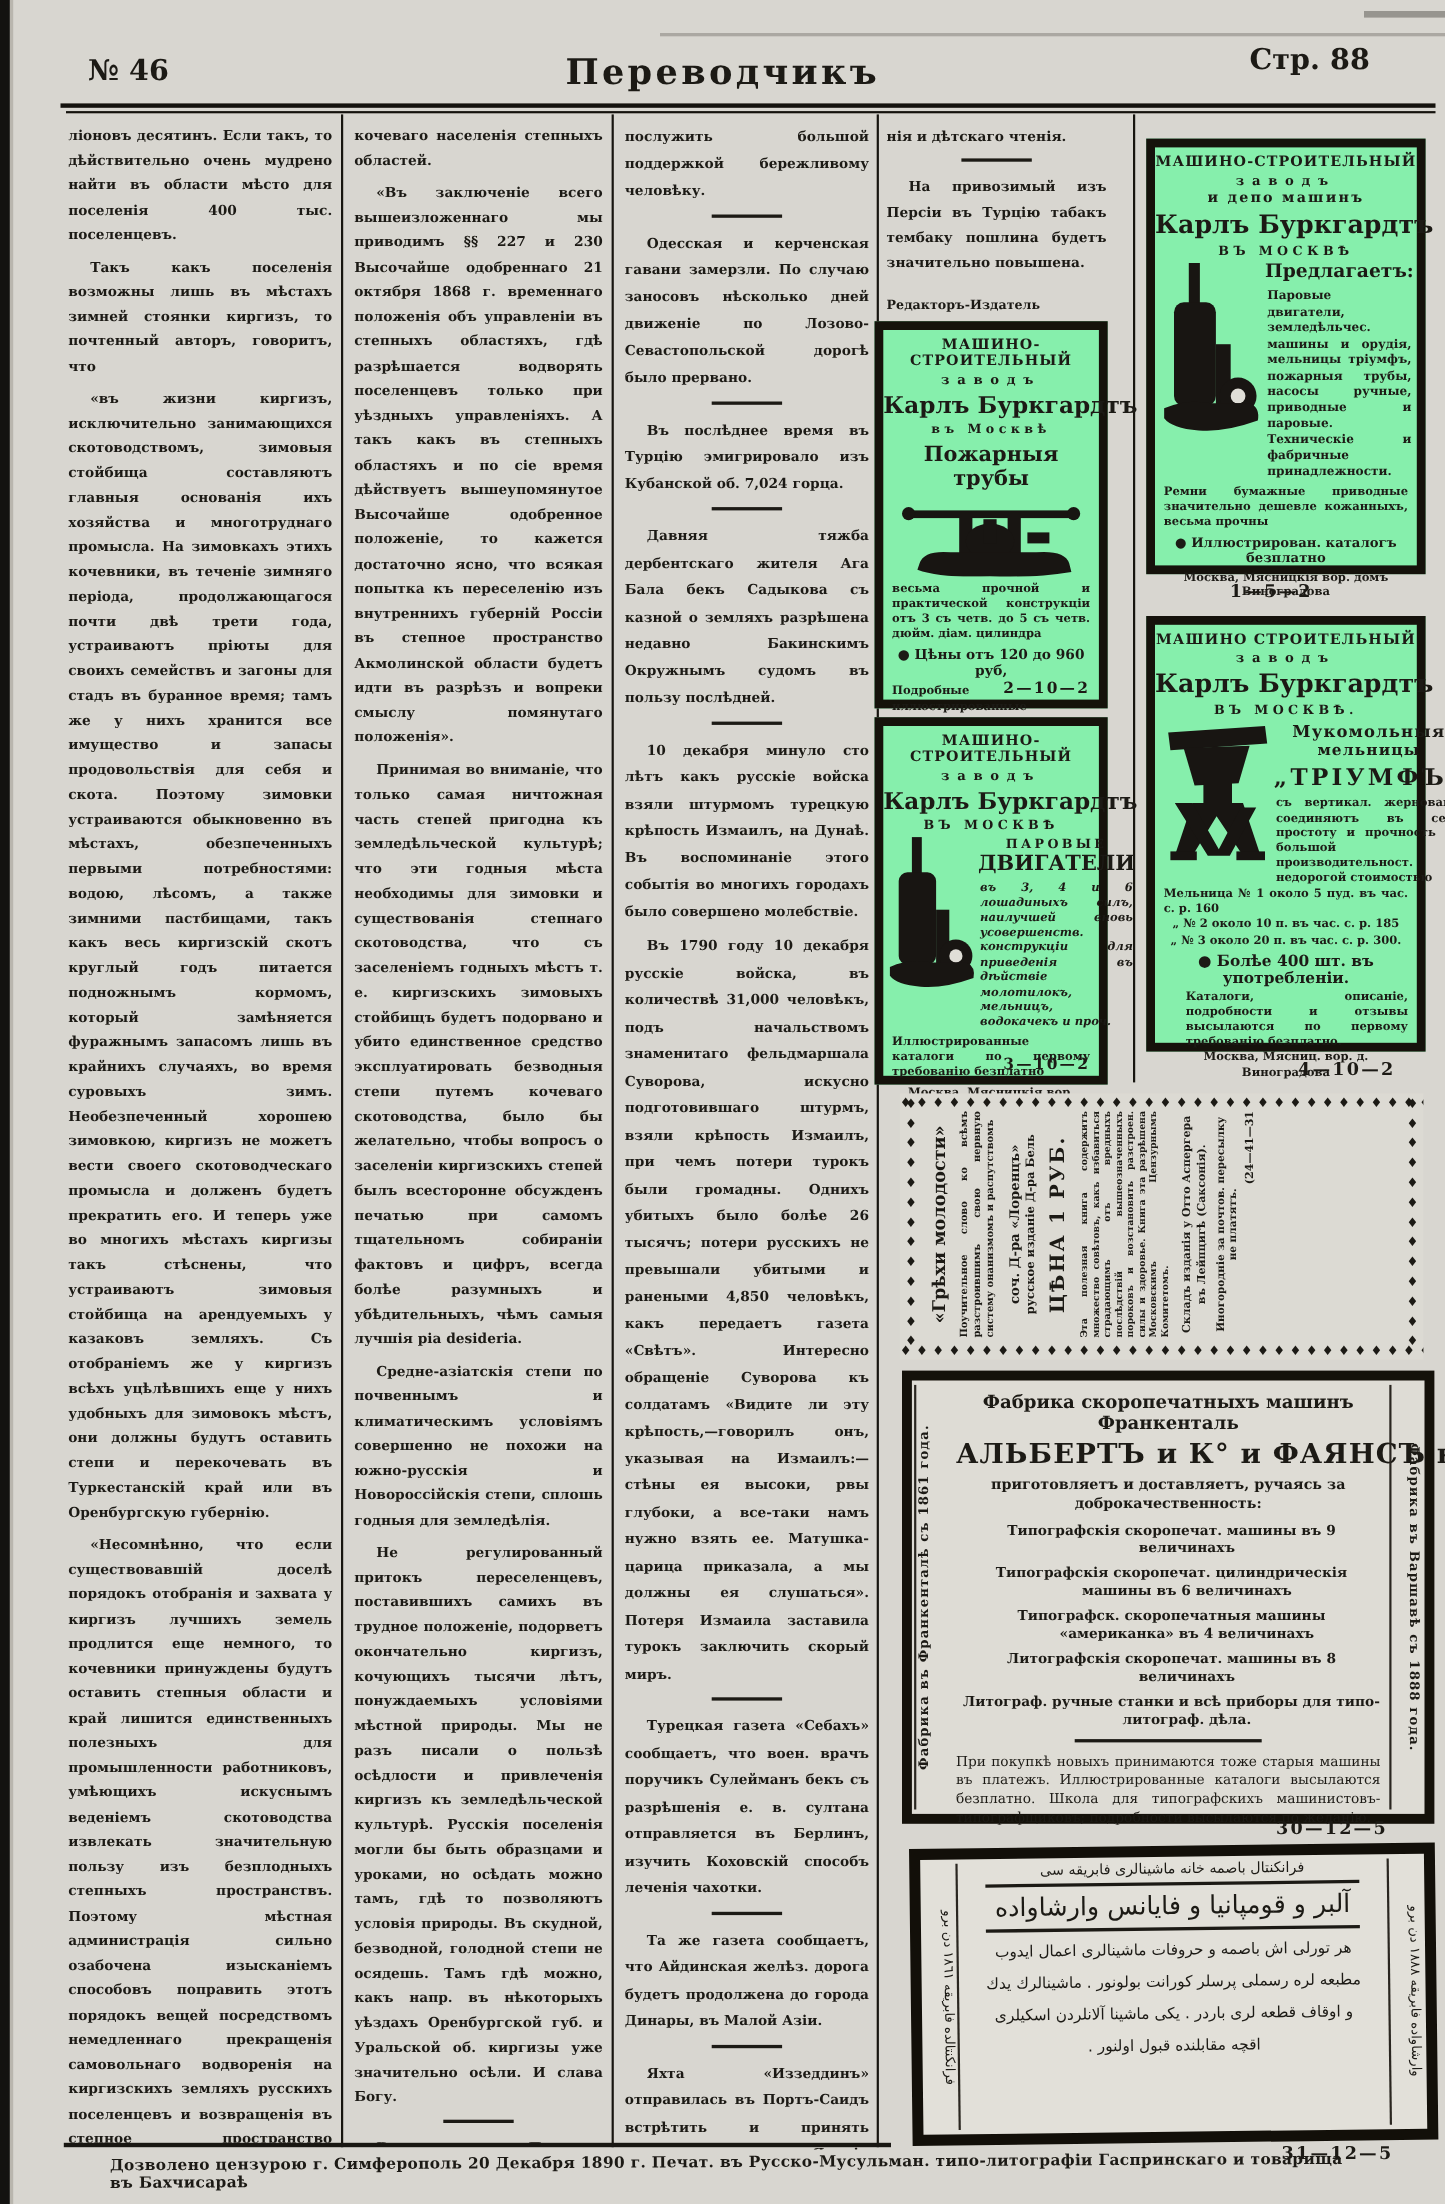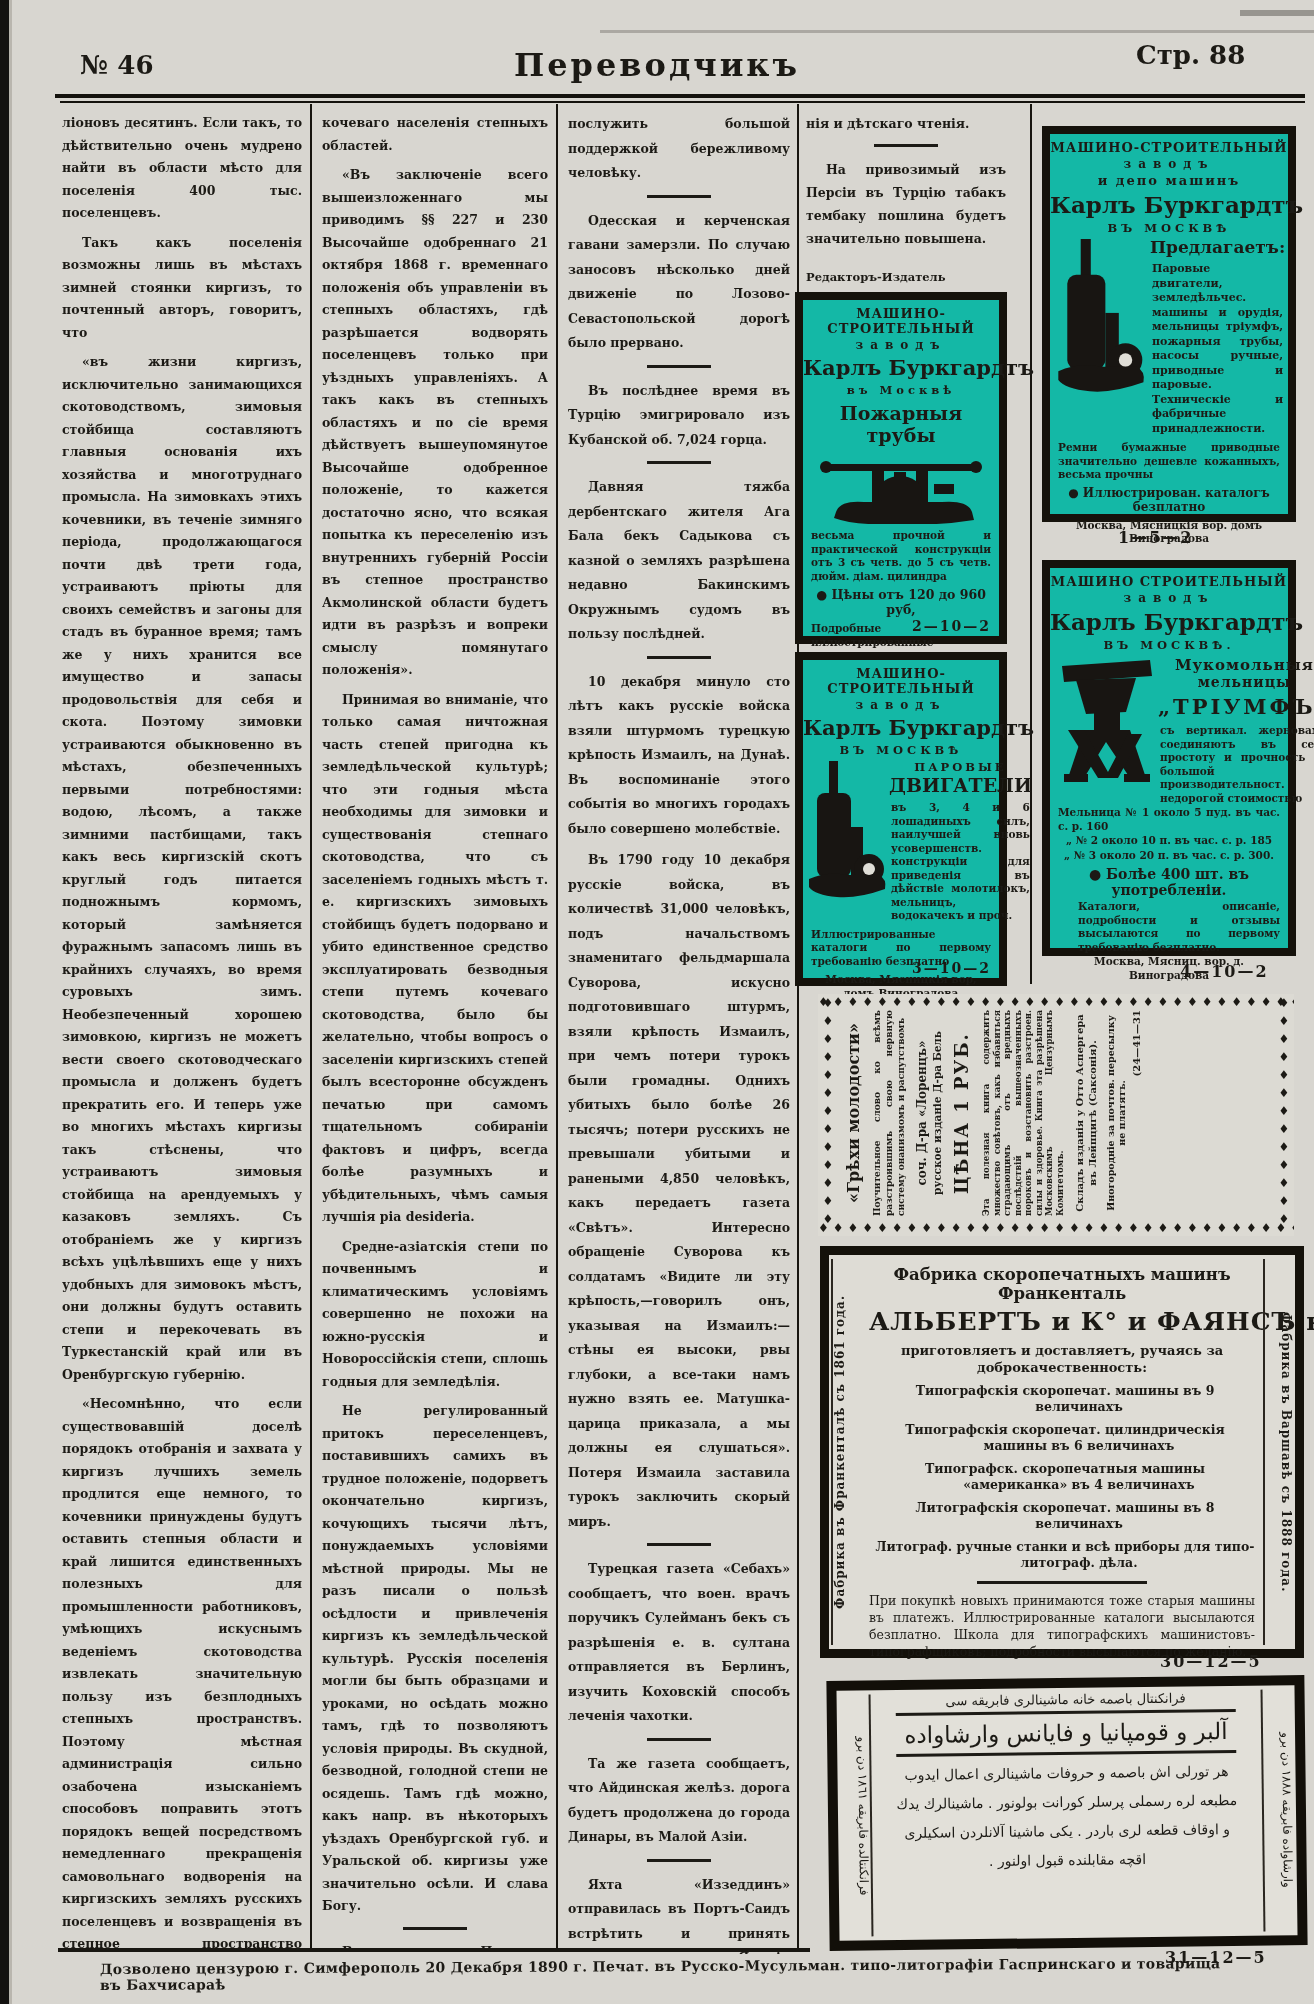--- a/index.html
+++ b/index.html
@@ -27,21 +27,21 @@
   .vrule{position:absolute;top:104px;width:2px;background:#17150f;}
   .vr1{left:310px;height:1848px;}
   .vr2{left:556px;height:1848px;}
   .vr3{left:797px;height:1848px;}
   .vr4{left:1030px;height:880px;}
   hr.sep{border:none;border-top:3px solid #1c1a15;width:64px;margin:9px auto 11px;}
   .editor{margin-top:16px;}
   .editor .lbl{font-size:11.5px;text-indent:0;margin:0;text-align:left;}
   .editor .nm{font-size:13px;text-indent:0;margin:2px 0 0;text-align:right;letter-spacing:1px;}
   
-  .adbox{position:absolute;background:#14b8a6;border:8px solid #15120b;box-sizing:border-box;text-align:center;}
+  .adbox{position:absolute;background:#86efac;border:8px solid #15120b;box-sizing:border-box;text-align:center;}
   .adbox .h1{font-size:13px;font-weight:bold;letter-spacing:1px;margin-top:6px;}
   .adbox .h2{font-size:12px;font-weight:bold;letter-spacing:7px;margin-top:2px;}
   .adbox .h3{font-size:13px;font-weight:bold;letter-spacing:2px;margin-top:2px;}
   .adbox .nm{font-size:21px;font-weight:bold;margin-top:3px;white-space:nowrap;}
   .adbox .city{font-size:11.5px;font-weight:bold;letter-spacing:4px;margin-top:3px;}
   .adbox .prod{font-size:19px;font-weight:bold;margin-top:5px;}
   .adbox .small{font-size:10.5px;font-weight:bold;line-height:13.5px;text-align:justify;padding:0 8px;margin-top:5px;}
   .adbox .smallc{font-size:10.5px;font-weight:bold;line-height:13.5px;text-align:center;padding:0 6px;margin-top:5px;}
   .adbox .price{font-size:12.5px;font-weight:bold;margin-top:4px;}
   .adbox .code{position:absolute;right:8px;bottom:2px;font-size:14px;font-weight:bold;letter-spacing:2px;}
@@ -207,21 +207,21 @@
           <rect x="10" y="32" width="34" height="84" rx="8"></rect>
           <rect x="44" y="66" width="12" height="50"></rect>
           <circle cx="62" cy="108" r="15"></circle>
           <circle cx="62" cy="108" r="6" fill="#e0ded7"></circle>
           <path d="M2 118 Q20 110 40 114 L72 114 Q80 118 78 128 Q50 138 30 136 Q8 134 2 126 Z"></path>
         </g>
       </svg>
       <div class="txt">
         <div class="city" style="letter-spacing:3px;">ПАРОВЫЕ</div>
         <div style="font-size:19px;font-weight:bold;">ДВИГАТЕЛИ</div>
-        <div class="small" style="padding:0 2px;">въ 3, 4 и 6 лошадиныхъ силъ, наилучшей вновь усовершенств. конструкціи для приведенія въ дѣйствіе молотилокъ, мельницъ, водокачекъ и проч.</div>
+        <div class="small" style="padding:0 2px;font-style:italic;">въ 3, 4 и 6 лошадиныхъ силъ, наилучшей вновь усовершенств. конструкціи для приведенія въ дѣйствіе молотилокъ, мельницъ, водокачекъ и проч.</div>
       </div>
     </div>
     <div class="small">Иллюстрированные каталоги по первому требованію безплатно</div>
     <div class="smallc">Москва, Мясницкія вор, домъ Виноградова</div>
     <div class="code">3—10—2</div>
   </div>
 
   <div class="adbox" style="left:1042px;top:126px;width:254px;height:396px;">
     <div class="h1">МАШИНО-СТРОИТЕЛЬНЫЙ</div>
     <div class="h2">заводъ</div>

